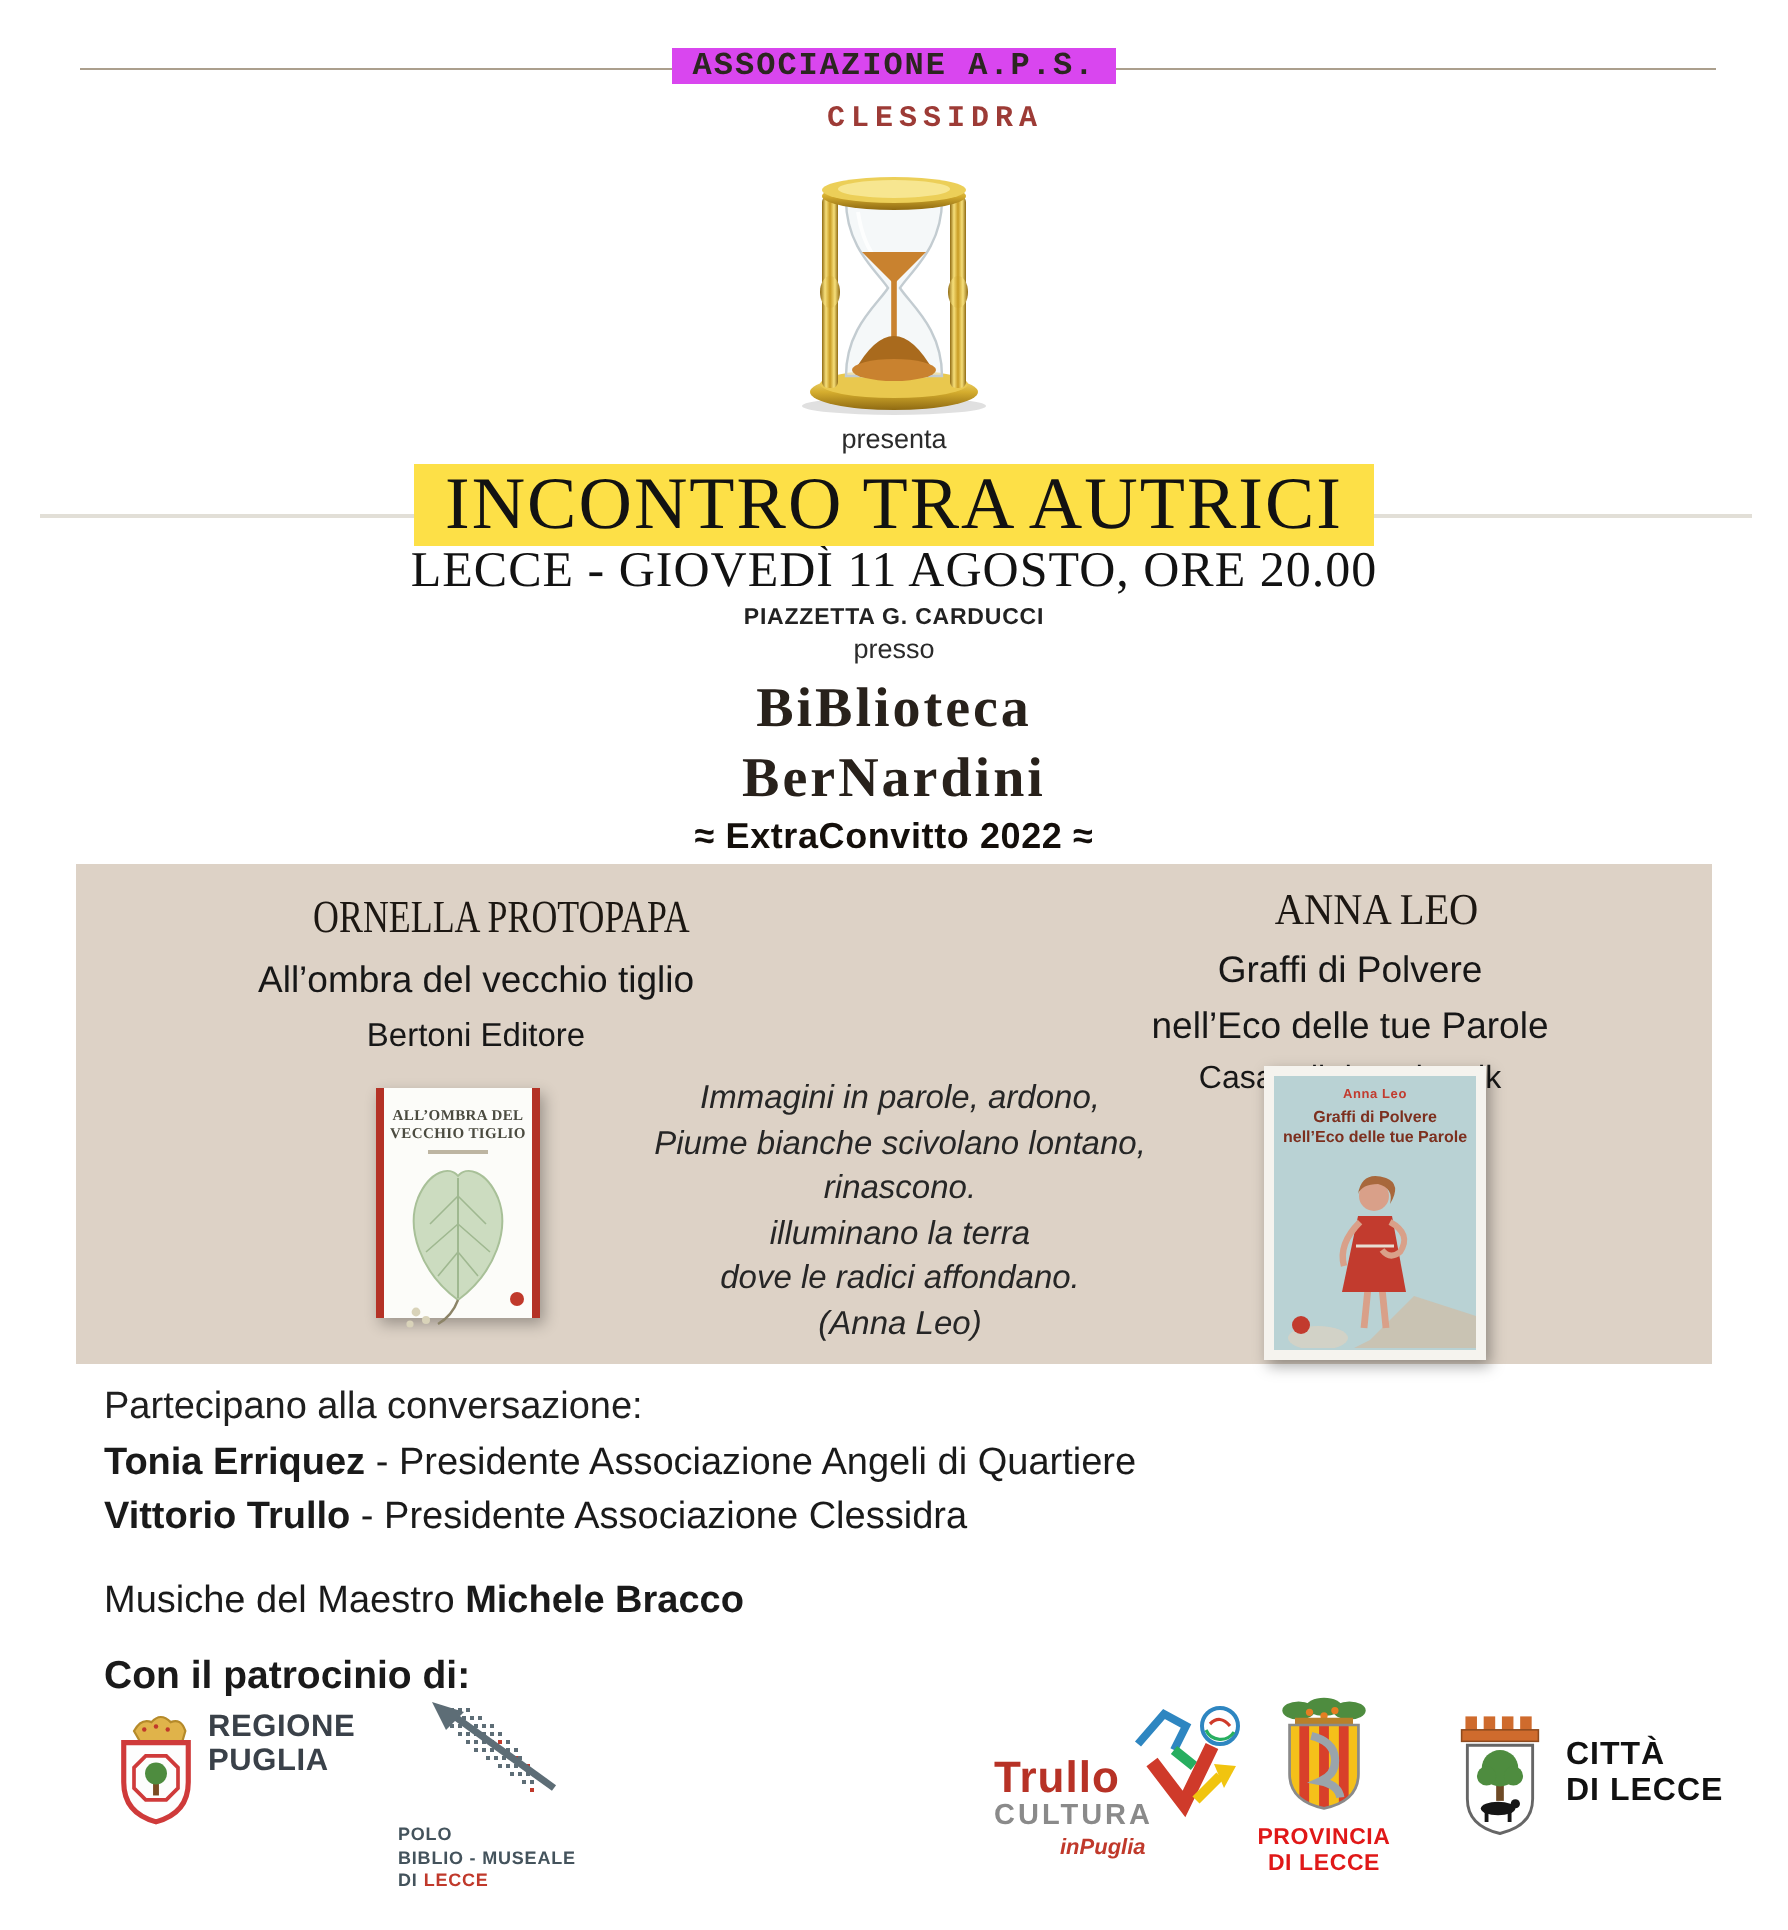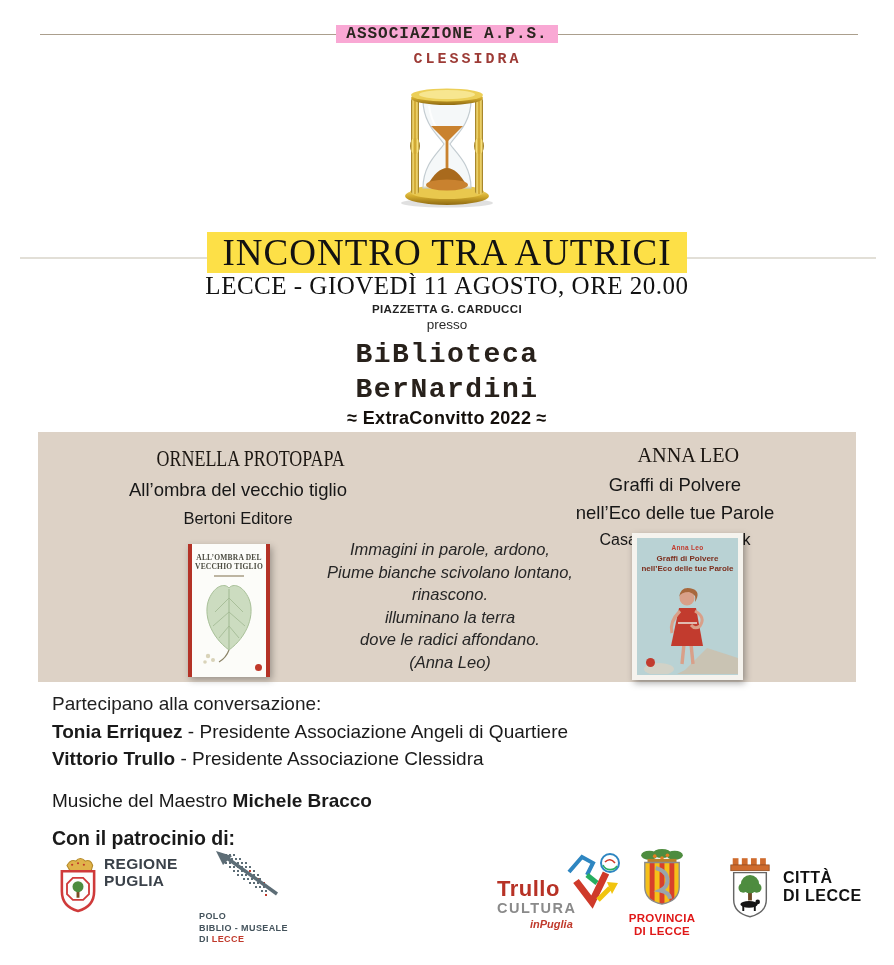--- a/index.html
+++ b/index.html
@@ -3,51 +3,51 @@
 <meta charset="utf-8">
 <style>
   * { margin:0; padding:0; box-sizing:border-box; }
   html,body { background:#ffffff; }
   body { font-family:"Liberation Sans", sans-serif; color:#1a1a1a; }
   .poster { position:relative; width:894px; height:965px; background:#fff; overflow:hidden; }
 
   
   .top-rule { position:absolute; top:34px; left:40px; right:36px; height:1px; background:#ab9f8d; }
   .assoc-line { position:absolute; top:24px; left:0; right:0; text-align:center; z-index:2; }
-  .assoc-line span { background:#f9a8d4; padding:0 10px; font-family:"Liberation Mono", monospace; font-weight:bold; font-size:16px; letter-spacing:1px; color:#2b2username6; color:#2b2620; }
+  .assoc-line span { background:#d946ef; padding:0 10px; font-family:"Liberation Mono", monospace; font-weight:bold; font-size:16px; letter-spacing:1px; color:#2b2username6; color:#2b2620; }
   .clessidra { position:absolute; top:51px; left:0; right:0; text-align:center; font-family:"Liberation Mono", monospace; font-weight:bold; font-size:15px; letter-spacing:3px; color:#9d3b36;margin-left:41px; }
   .hourglass-wrap { position:absolute; top:84px; left:0; right:0; display:flex; justify-content:center; }
   .presenta { position:absolute; top:212px; left:0; right:0; text-align:center; font-size:13.5px; color:#2b2b2b; }
 
   .title-rule { position:absolute; top:257px; left:20px; right:18px; height:2px; background:#e2dfd7; z-index:1; }
   .event-title { position:absolute; top:231px; left:0; right:0; text-align:center; z-index:2; }
   .event-title span { background:#fde047; padding:0 16px; font-family:"Liberation Serif", serif; font-size:37px; letter-spacing:1px; color:#121212; }
   .event-subtitle { position:absolute; top:272px; left:0; right:0; text-align:center; font-family:"Liberation Serif", serif; font-size:25px; letter-spacing:0.5px; color:#121212; }
   .piazzetta { position:absolute; top:303px; left:0; right:0; text-align:center; font-size:11.5px; font-weight:bold; letter-spacing:0.4px; color:#222; }
   .presso { position:absolute; top:317px; left:0; right:0; text-align:center; font-size:13.5px; color:#2b2b2b; }
 
-  .venue-name { position:absolute; top:337px; left:0; right:0; text-align:center; font-family:Liberation Mono, monospace; font-weight:bold; font-size:28px; line-height:35px; letter-spacing:1.5px; color:#28211b; }
+  .venue-name { position:absolute; top:337px; left:0; right:0; text-align:center; font-family:Liberation Serif, serif; font-weight:bold; font-size:28px; line-height:35px; letter-spacing:1.5px; color:#28211b; }
   .venue-program { position:absolute; top:408px; left:0; right:0; text-align:center; font-size:18px; font-weight:bold; letter-spacing:0.3px; color:#140f0b; }
 
   
   .panel { position:absolute; top:432px; left:38px; width:818px; height:250px; background:#ddd2c6; }
   .left-col  { position:absolute; left:0;  top:14px; width:400px; text-align:center; }
   .right-col { position:absolute; left:452px; top:10px; width:370px; text-align:center; }
   .author-name { font-family:"Liberation Serif", serif; font-size:23px; color:#1c1712; white-space:nowrap;margin-left:26px; }
   .author-name .squeeze { display:inline-block; transform:scaleX(0.78); transform-origin:center; letter-spacing:0; }
   .right-col .author-name .squeeze { transform:scaleX(0.92); font-size:22px; }
   .book-line { font-size:18.5px; margin-top:7px; color:#171717; }
   .pub-line  { font-size:16.5px; margin-top:8px; color:#171717; }
   .right-col .book-line { margin-top:6px; }
   .right-col .pub-line  { font-size:16px; margin-top:7px; }
 
   .poem { position:absolute; left:252px; top:106px; width:320px; text-align:center; font-style:italic; font-size:16.5px; line-height:22.5px; color:#262626; }
 
   
-  .book-left { position:absolute; left:150px; top:112px; width:82px; height:133px; background:#fcfcf9; box-shadow:2px 3px 7px rgba(0,0,0,0.30); }
+  .book-left { position:absolute; left:150px; top:112px; width:82px; height:115px; background:#fcfcf9; box-shadow:2px 3px 7px rgba(0,0,0,0.30); }
   .book-left .spine-l { position:absolute; left:0; top:0; bottom:0; width:4px; background:#b43226; }
   .book-left .spine-r { position:absolute; right:0; top:0; bottom:0; width:4px; background:#b43226; }
   .cover-title { margin-top:9px; text-align:center; font-family:"Liberation Serif", serif; font-weight:bold; font-size:7.5px; line-height:9px; letter-spacing:0.2px; color:#4b4b40; }
   .cover-bar { width:30px; height:2px; background:#bdb5a2; margin:4px auto 0; }
   .book-left svg.leaf { position:absolute; left:6px; top:32px; }
   .cover-dot { position:absolute; right:8px; bottom:6px; width:7px; height:7px; border-radius:50%; background:#c0392b; }
 
   
   .book-right { position:absolute; left:594px; top:101px; width:111px; height:147px; background:#f5f3ee; box-shadow:2px 3px 7px rgba(0,0,0,0.35); padding:5px; }
   .cover2 { position:relative; width:100%; height:100%; background:#b9d2d4; overflow:hidden; }
@@ -127,20 +127,21 @@
       <polygon points="42,42 74,42 58,58" fill="#c9822f"></polygon>
       <rect x="56.6" y="56" width="2.8" height="46" fill="#c9822f"></rect>
       <path d="M38,102 Q58,66 78,102 Z" fill="#a96a1d"></path>
       <ellipse cx="58" cy="101" rx="21" ry="5.5" fill="#c9822f"></ellipse>
       <ellipse cx="58" cy="14" rx="36" ry="7" fill="url(#goldH)"></ellipse>
       <ellipse cx="58" cy="11" rx="36" ry="6.5" fill="#eccf58"></ellipse>
       <ellipse cx="58" cy="10.5" rx="28" ry="4.5" fill="#f7e690"></ellipse>
     </svg>
   </div>
 
+  <div class="presenta">presenta</div>
 
   <div class="title-rule"></div>
   <div class="event-title">
     <span>INCONTRO TRA AUTRICI</span>
   </div>
   <div class="event-subtitle">LECCE - GIOVEDÌ 11 AGOSTO, ORE 20.00</div>
   <div class="piazzetta">PIAZZETTA G. CARDUCCI</div>
   <div class="presso">presso</div>
 
   <div class="venue-name">

